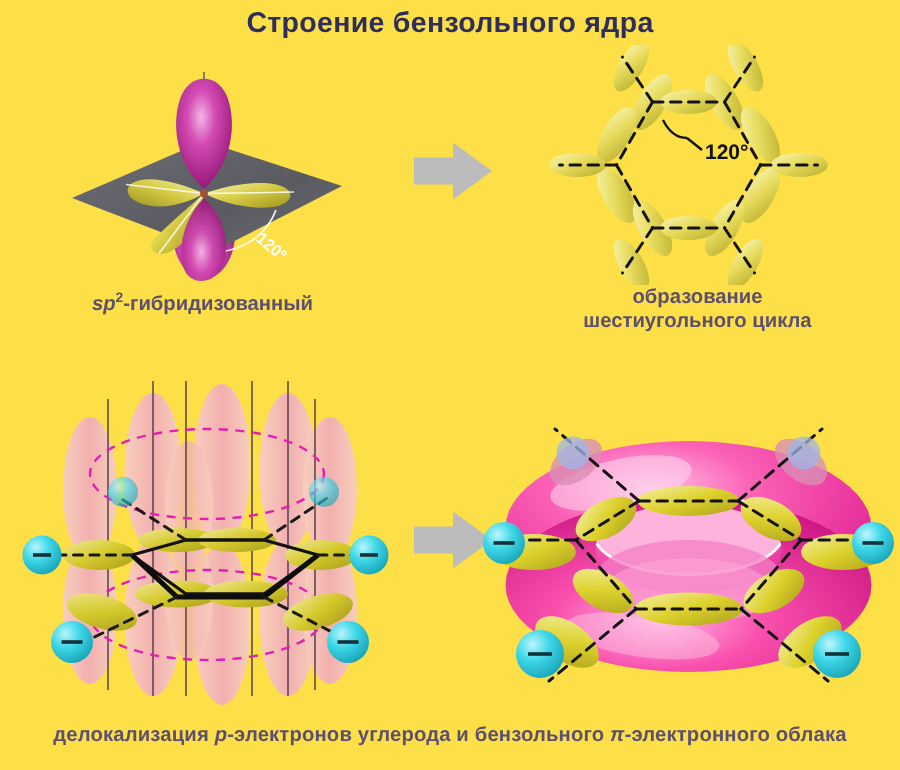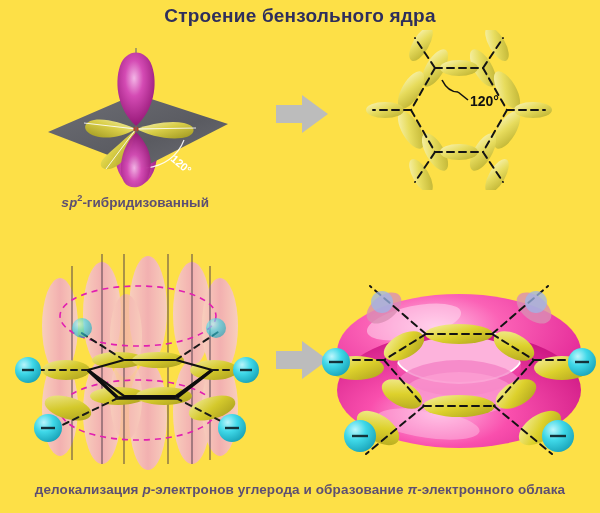--- a/index.html
+++ b/index.html
@@ -117,21 +117,21 @@
                  C140 56 136 82 118 98 Z" fill="url(#pOrbTop)"></path>
       </g>
 
       <path d="M118 104 C102 120 100 144 106 154 C112 163 126 160 130 150
                C136 134 132 118 118 104 Z" fill="url(#pOrbBot)" opacity=".96"></path>
     </svg>
   </div>
 
   <div class="abs caption" id="cap-left">
     <div>
-      <span class="ital" style="font-weight:bold;font-family:Liberation Mono, monospace;">sp</span><sup>2</sup><span>-гибридизованный</span>
+      <span class="ital" style="font-weight:bold;">sp</span><sup>2</sup><span>-гибридизованный</span>
     </div>
   </div>
 
   <div class="abs" style="left:272px;top:92px;width:62px;height:44px;">
     <svg class="panel" width="62" height="44" viewBox="0 0 62 44">
       <polygon points="4,13 30,13 30,3 56,22 30,41 30,31 4,31" fill="#bcbcbc"></polygon>
     </svg>
   </div>
 
   <div class="abs" style="left:334px;top:30px;width:250px;height:160px;">
@@ -198,20 +198,24 @@
         <line x1="101" y1="122" x2="81" y2="152"></line>
         <line x1="149" y1="122" x2="169" y2="152"></line>
       </g>
 
       <path d="M108 50 C112 58 118 62 124 62" fill="none" stroke="#111111" stroke-width="1.6"></path>
       <path d="M124 62 L134 70" fill="none" stroke="#111111" stroke-width="1.6"></path>
       <text x="136" y="76" font-family="Liberation Sans, sans-serif" font-size="14" font-weight="bold" fill="#111111">120°</text>
     </svg>
   </div>
 
+  <div class="abs caption" id="cap-right">
+    <div>образование</div>
+    <div>шестиугольного цикла</div>
+  </div>
 
   <div class="abs" style="left:272px;top:338px;width:62px;height:44px;">
     <svg class="panel" width="62" height="44" viewBox="0 0 62 44">
       <polygon points="4,13 30,13 30,3 56,22 30,41 30,31 4,31" fill="#bcbcbc"></polygon>
     </svg>
   </div>
 
   <div class="abs" style="left:6px;top:248px;width:262px;height:222px;">
     <svg class="panel" width="262" height="222" viewBox="0 0 262 222">
       <defs>
@@ -406,16 +410,16 @@
       <g stroke="#14323a" stroke-width="2.4">
         <line x1="7" y1="114" x2="21" y2="114"></line>
         <line x1="253" y1="114" x2="267" y2="114"></line>
         <line x1="30" y1="188" x2="46" y2="188"></line>
         <line x1="228" y1="188" x2="244" y2="188"></line>
       </g>
     </svg>
   </div>
 
   <div class="abs caption" id="cap-bottom">
-    <span>делокализация </span><span class="ital" style="font-weight:bold;">p</span><span>-электронов углерода и образование </span><span class="ital">π</span><span>-электронного облака</span>
+    <span>делокализация </span><span class="ital" style="font-weight:bold;">p</span><span>-электронов углерода и бензольного </span><span class="ital">π</span><span>-электронного облака</span>
   </div>
 
 </div>
 
 </body></html>

